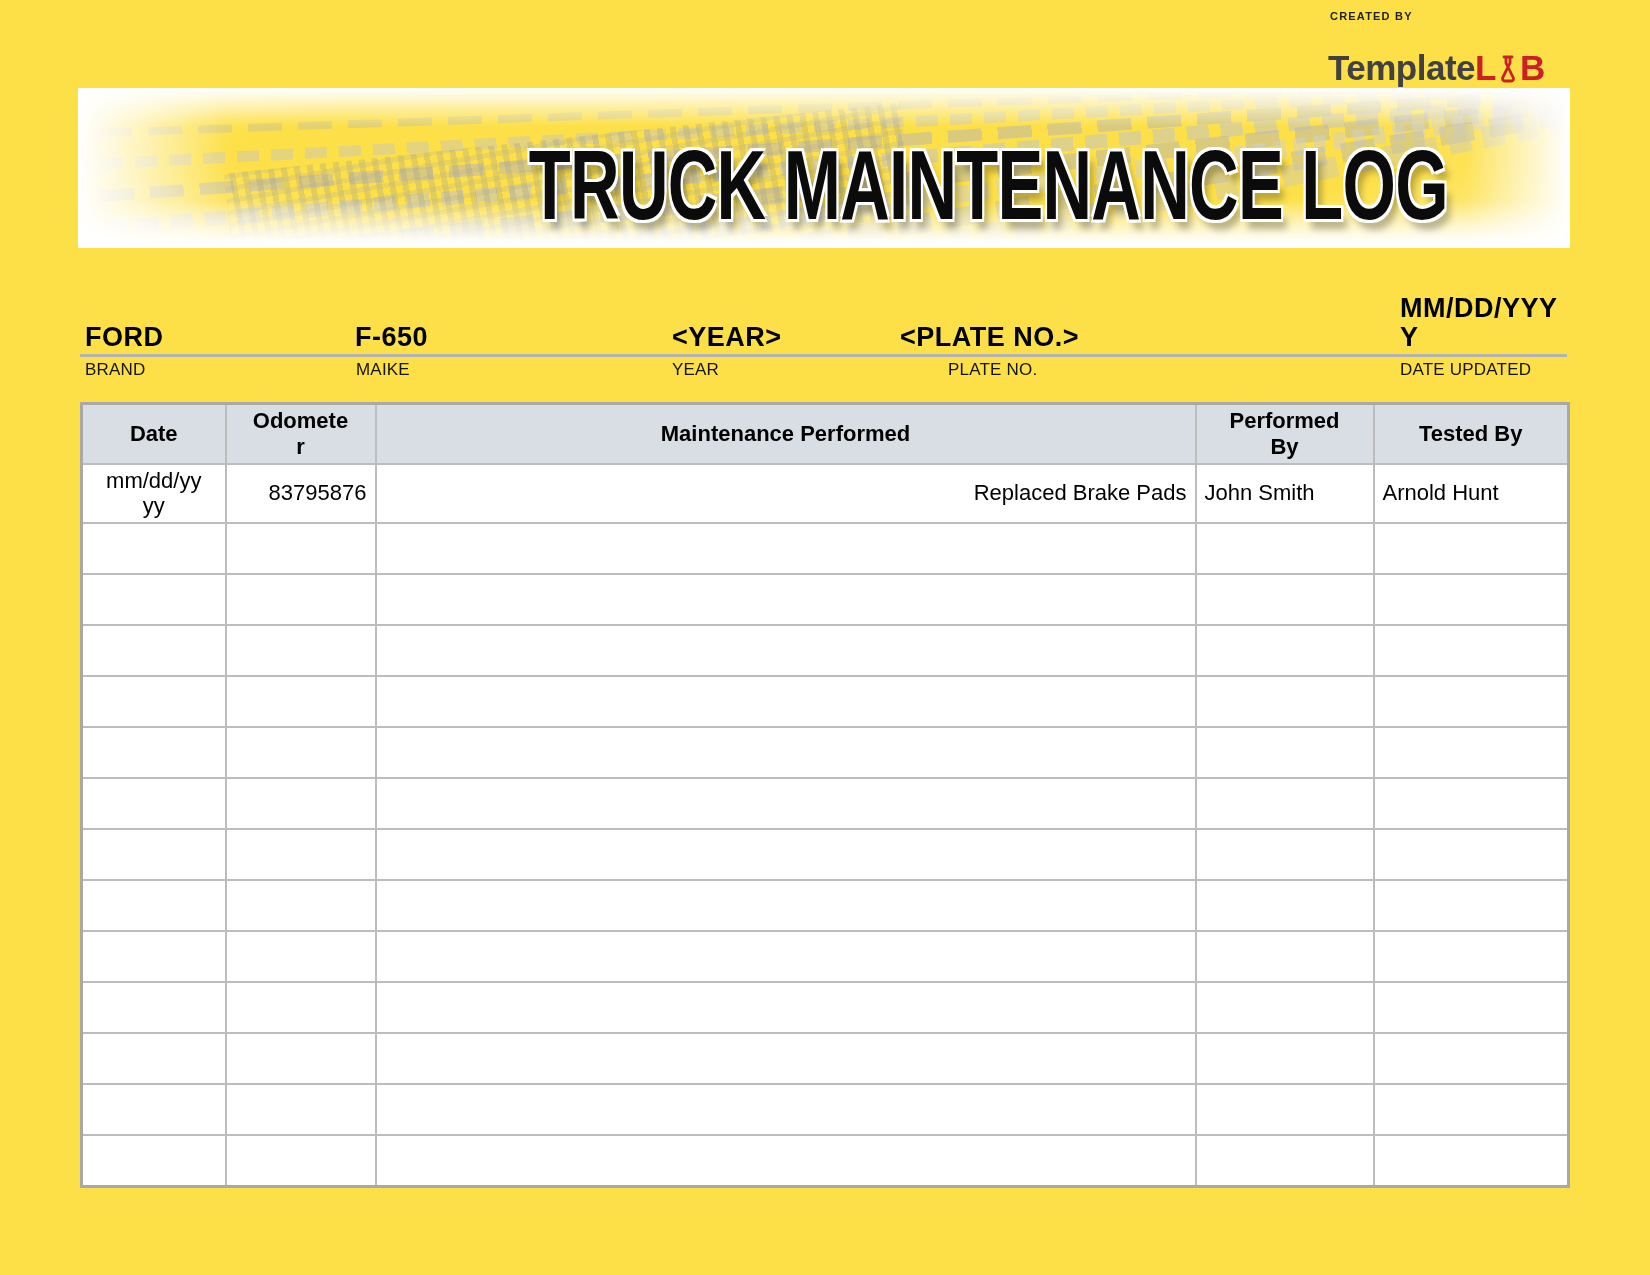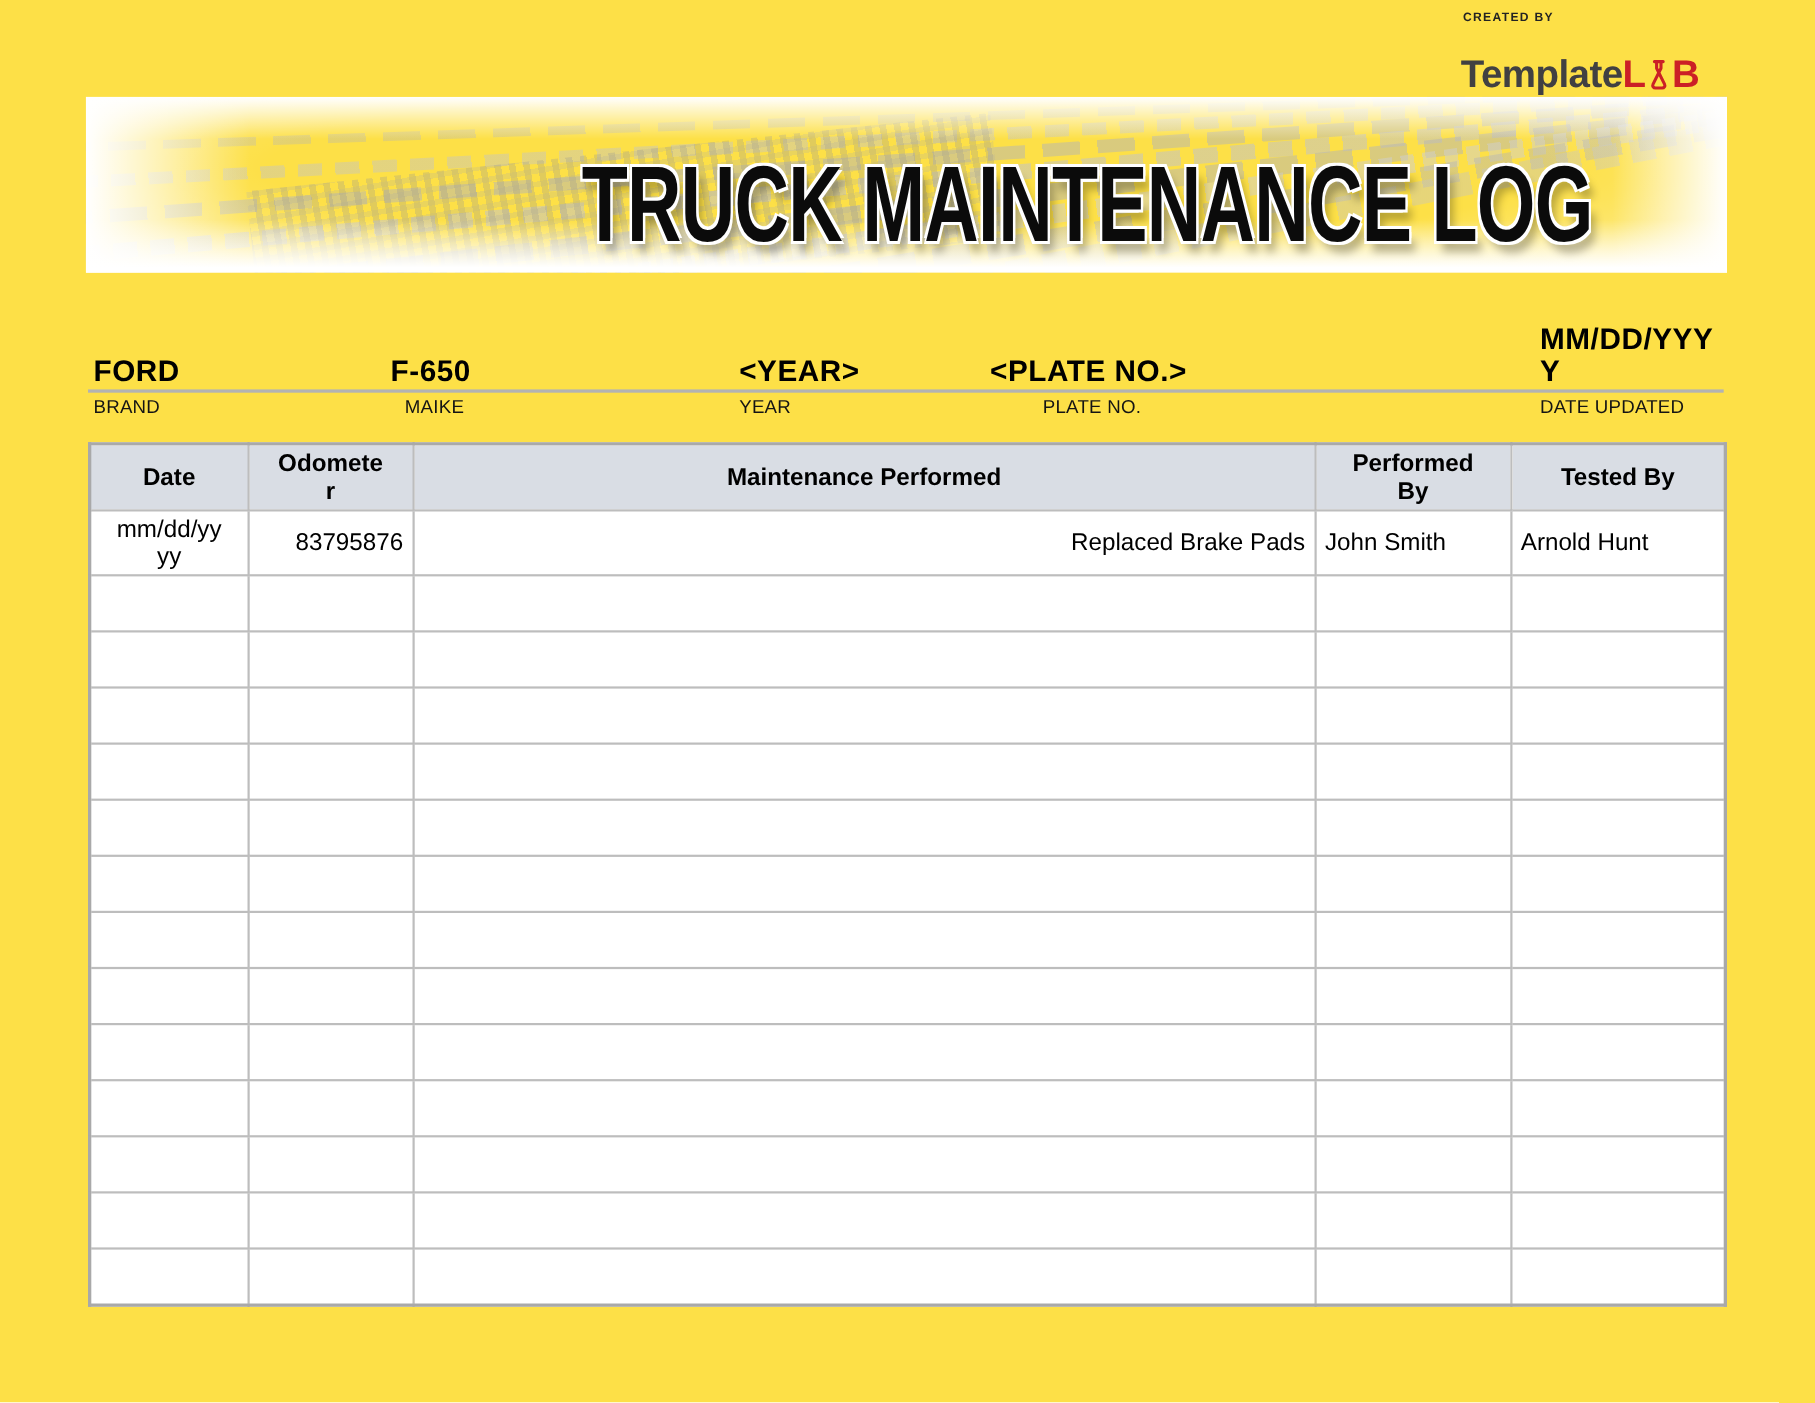--- a/index.html
+++ b/index.html
@@ -42,21 +42,21 @@
     text-shadow:-3px -3px 0 #fff,3px -3px 0 #fff,-3px 3px 0 #fff,3px 3px 0 #fff,8px 10px 9px rgba(0,0,0,.28);}
 
   
   .info-strip{position:absolute;left:80px;top:268px;width:1487px;height:112px;}
   .info-line{position:absolute;left:0;right:0;top:86px;height:3px;background:#b3b3b3;}
   .info-value{position:absolute;bottom:28px;font-size:27px;font-weight:bold;line-height:1.08;
               letter-spacing:.5px;color:#000;}
   .iv-0{left:5px;}  .iv-1{left:275px;}  .iv-2{left:592px;}  .iv-3{left:820px;}
   .iv-4{left:1320px;width:158px;overflow-wrap:anywhere;}
   .info-caption{position:absolute;top:92px;font-size:17px;letter-spacing:.2px;color:#141414;}
-  .ic-0{left:5px;}  .ic-1{left:288px;}  .ic-2{left:592px;}  .ic-3{left:868px;}  .ic-4{left:1320px;}
+  .ic-0{left:5px;}  .ic-1{left:276px;}  .ic-2{left:592px;}  .ic-3{left:868px;}  .ic-4{left:1320px;}
 
   
   table.log-table{position:absolute;left:80px;top:402px;width:1487px;table-layout:fixed;
     border-collapse:collapse;background:#fff;border:3px solid #a9a9a9;}
   .log-table th,.log-table td{border:2px solid #bdbdbd;overflow:hidden;}
   .log-table th{background:#d9dde4;font-size:22px;font-weight:bold;text-align:center;
     padding:3px 6px;height:49px;line-height:1.18;}
   .log-table td{font-size:22px;padding:2px 8px;vertical-align:middle;}
   .wrap-odo{display:inline-block;max-width:102px;overflow-wrap:anywhere;}
   .wrap-perf{display:inline-block;max-width:140px;}

